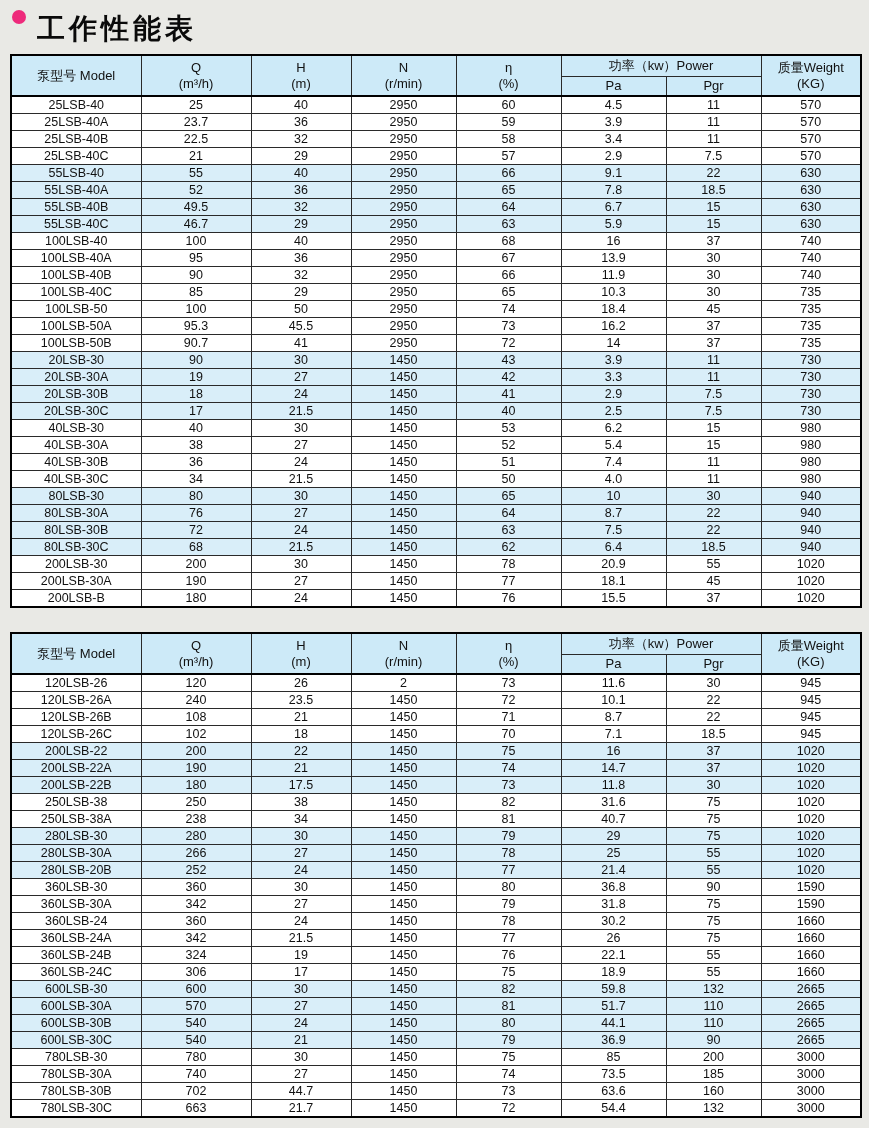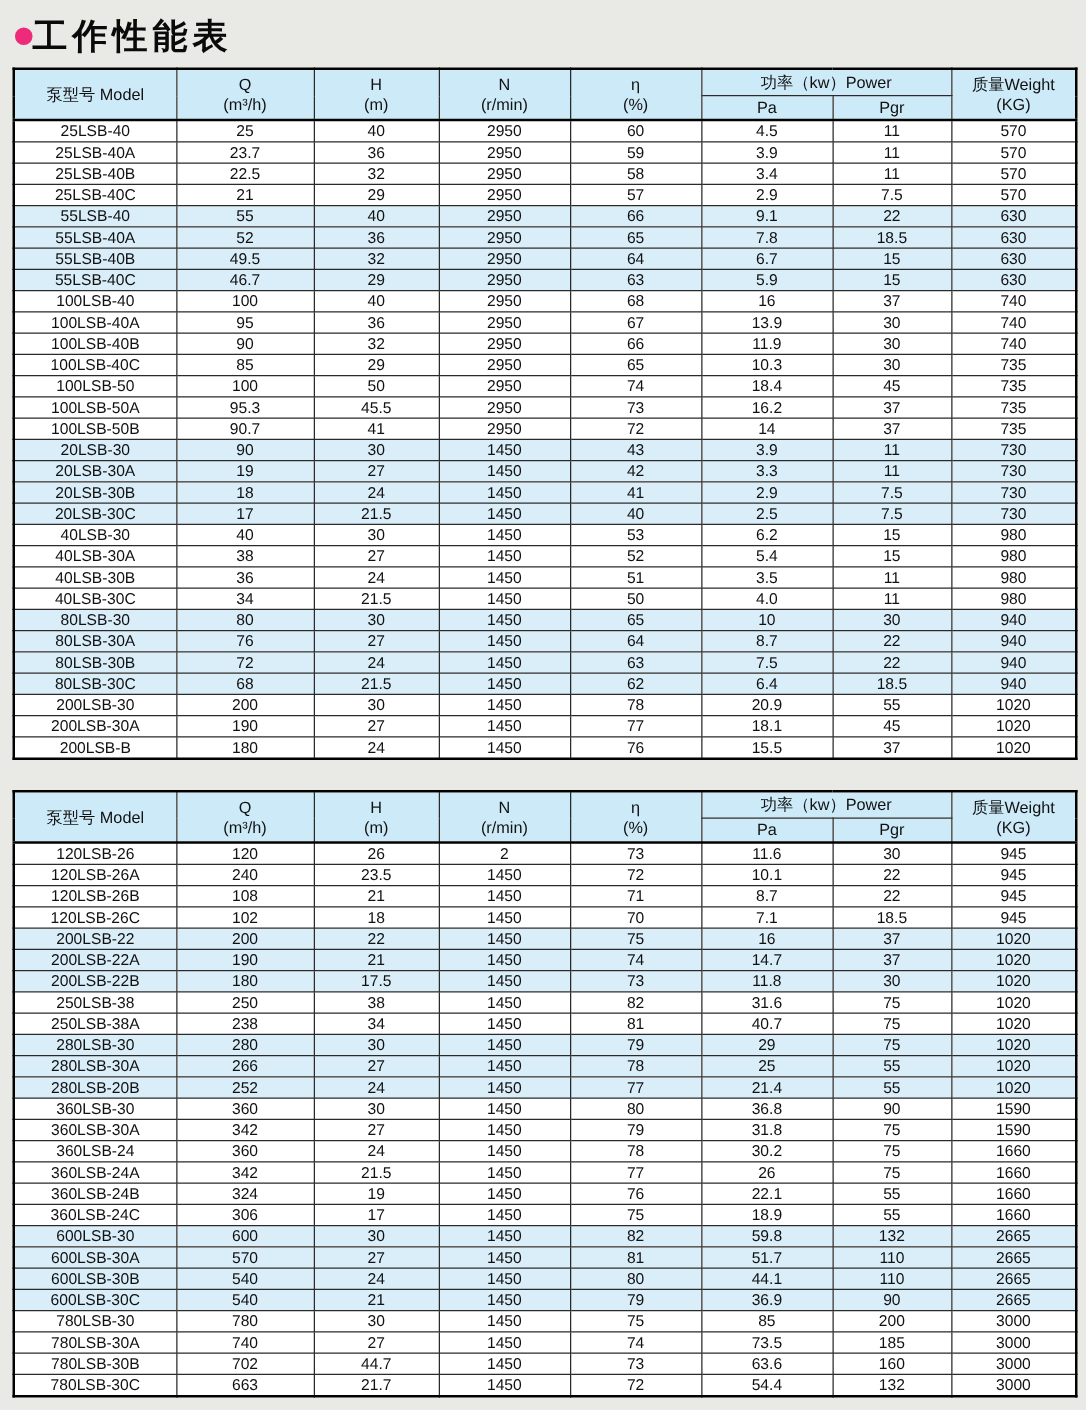--- a/index.html
+++ b/index.html
@@ -5,21 +5,21 @@
   html,body{margin:0;padding:0;}
   body{
     width:869px;height:1128px;
     background:#e9e9e5;
     font-family:"Liberation Sans","DejaVu Sans",sans-serif;
     color:#111;
     -webkit-font-smoothing:antialiased;
   }
   .page{padding:8px 9px 0 10px;}
   .title-block{margin:2px 0 6px 2px;}
-  .title-row{display:flex;align-items:center;gap:0;}
+  .title-row{display:flex;gap:11px;}
   .bullet{width:14px;height:14px;border-radius:50%;display:inline-block;flex:0 0 auto;}
   .title-cn{font-size:28px;font-weight:bold;letter-spacing:4px;color:#0a0a0a;}
   .title-en{font-size:16px;color:#161616;margin:2px 0 0 27px;}
   table.perf-table{
     border-collapse:collapse;
     width:850px;
     table-layout:fixed;
     background:#fff;
     border:2px solid #000;
     margin-bottom:24px;
@@ -320,21 +320,21 @@
           <td>5.4</td>
           <td>15</td>
           <td>980</td>
         </tr>
         <tr>
           <td>40LSB-30B</td>
           <td>36</td>
           <td>24</td>
           <td>1450</td>
           <td>51</td>
-          <td>3.5</td>
+          <td>7.4</td>
           <td>11</td>
           <td>980</td>
         </tr>
         <tr>
           <td>40LSB-30C</td>
           <td>34</td>
           <td>21.5</td>
           <td>1450</td>
           <td>50</td>
           <td>4.0</td>

